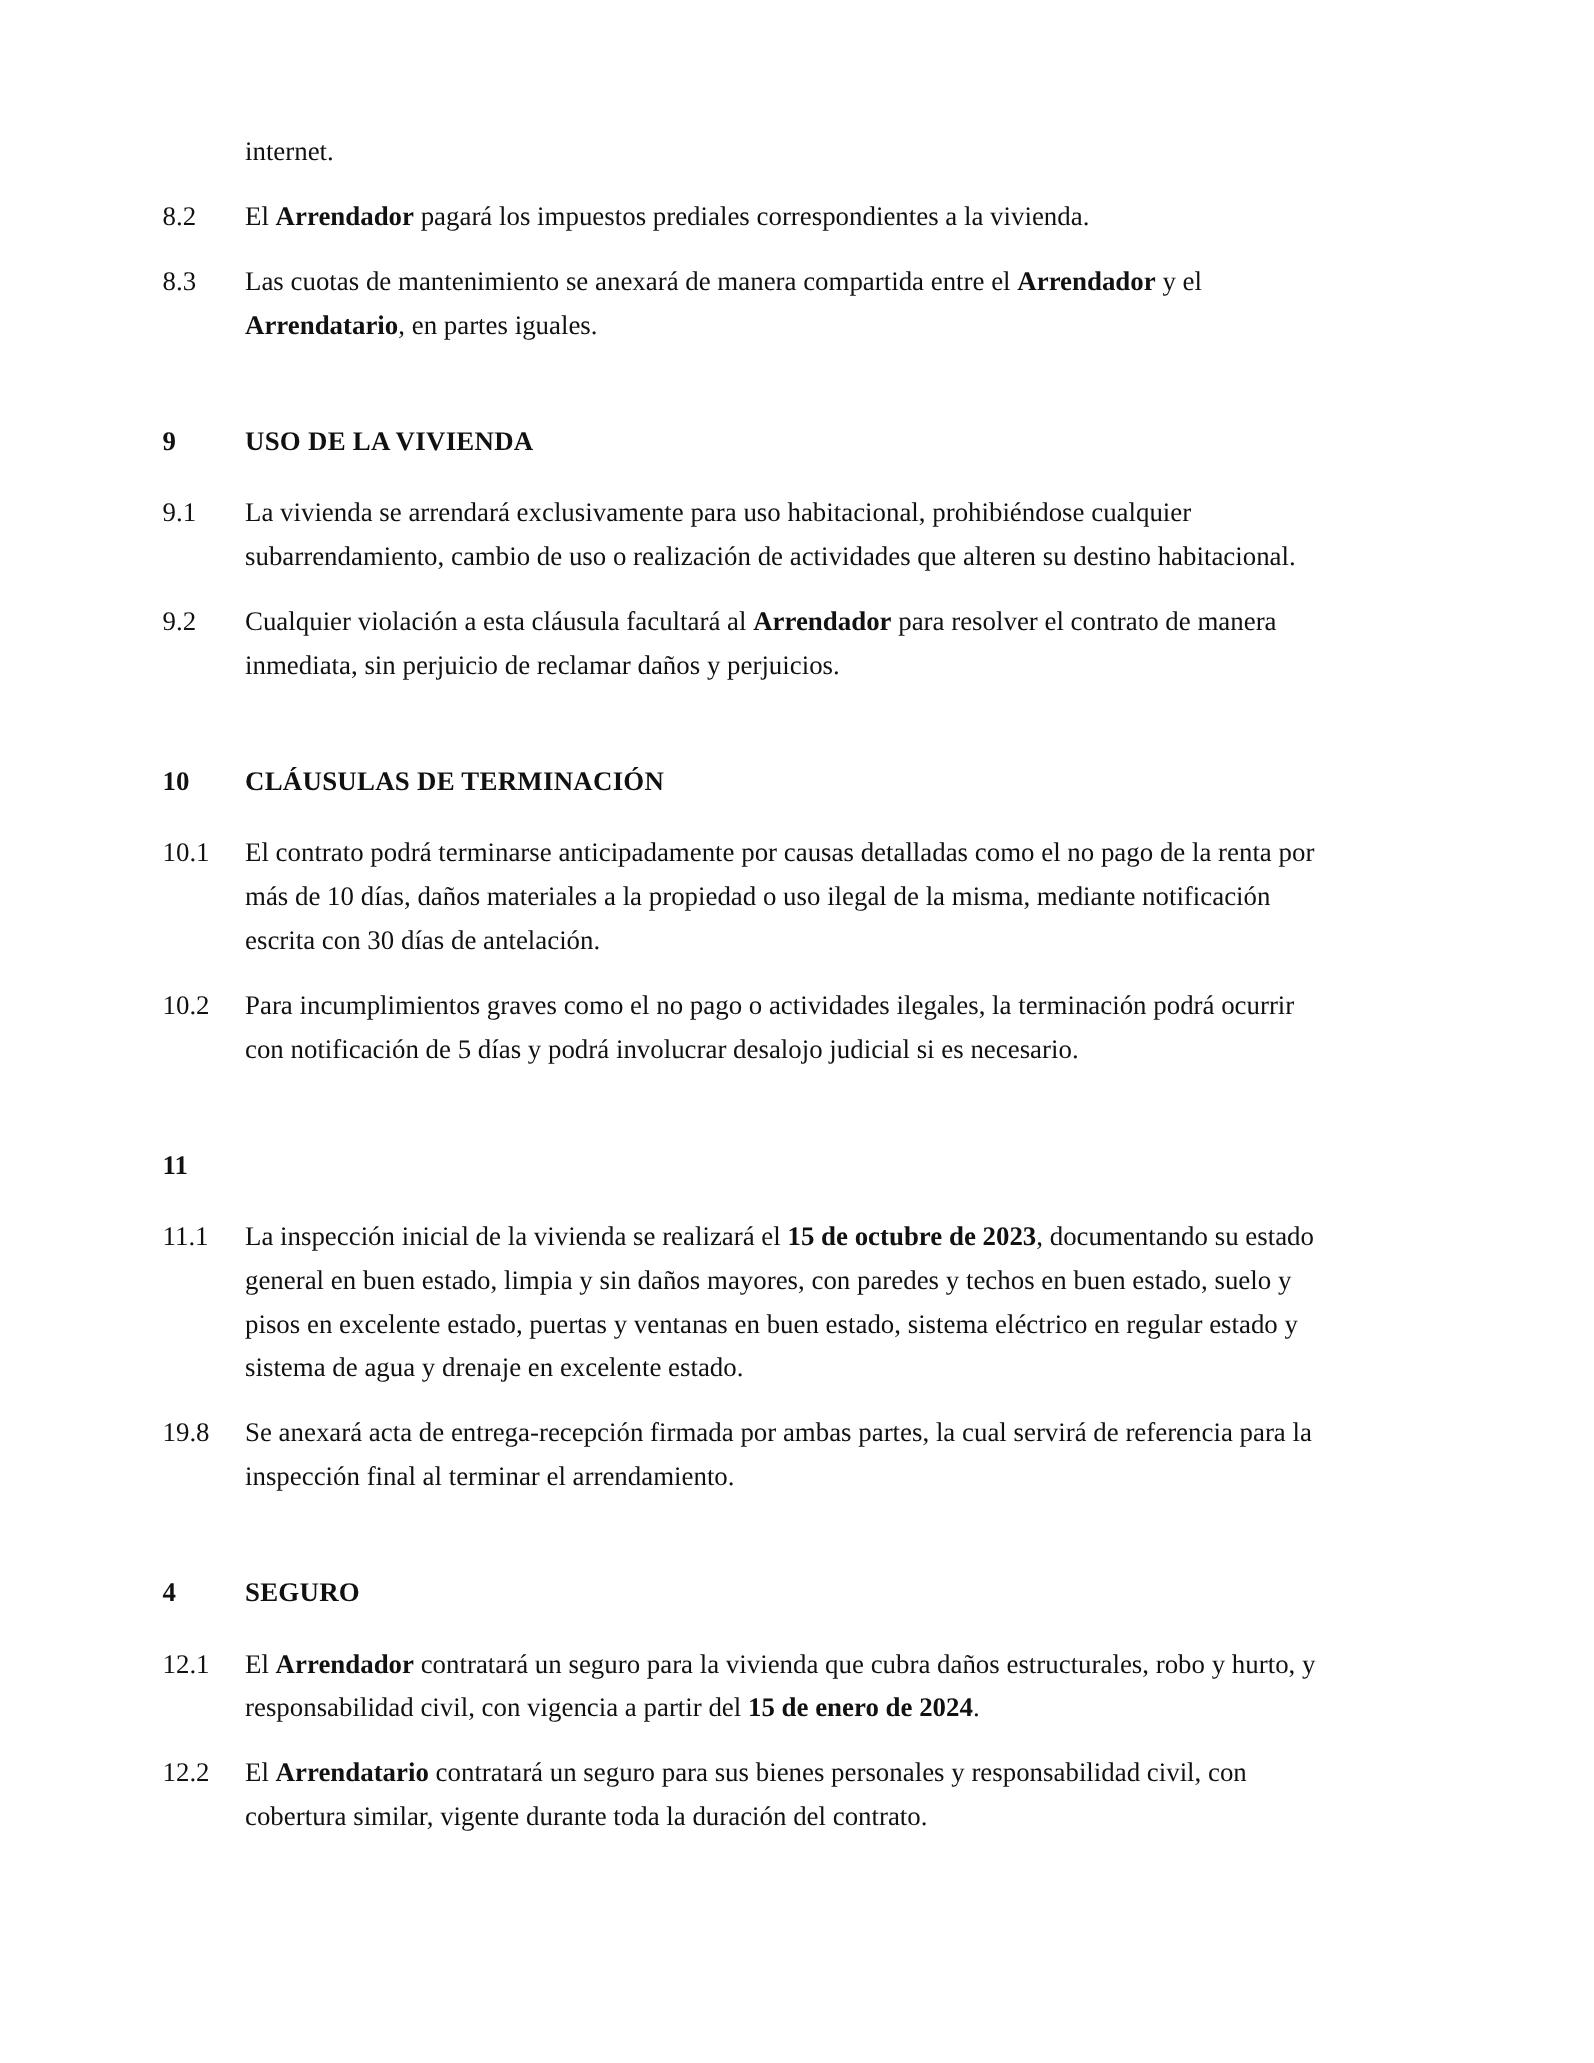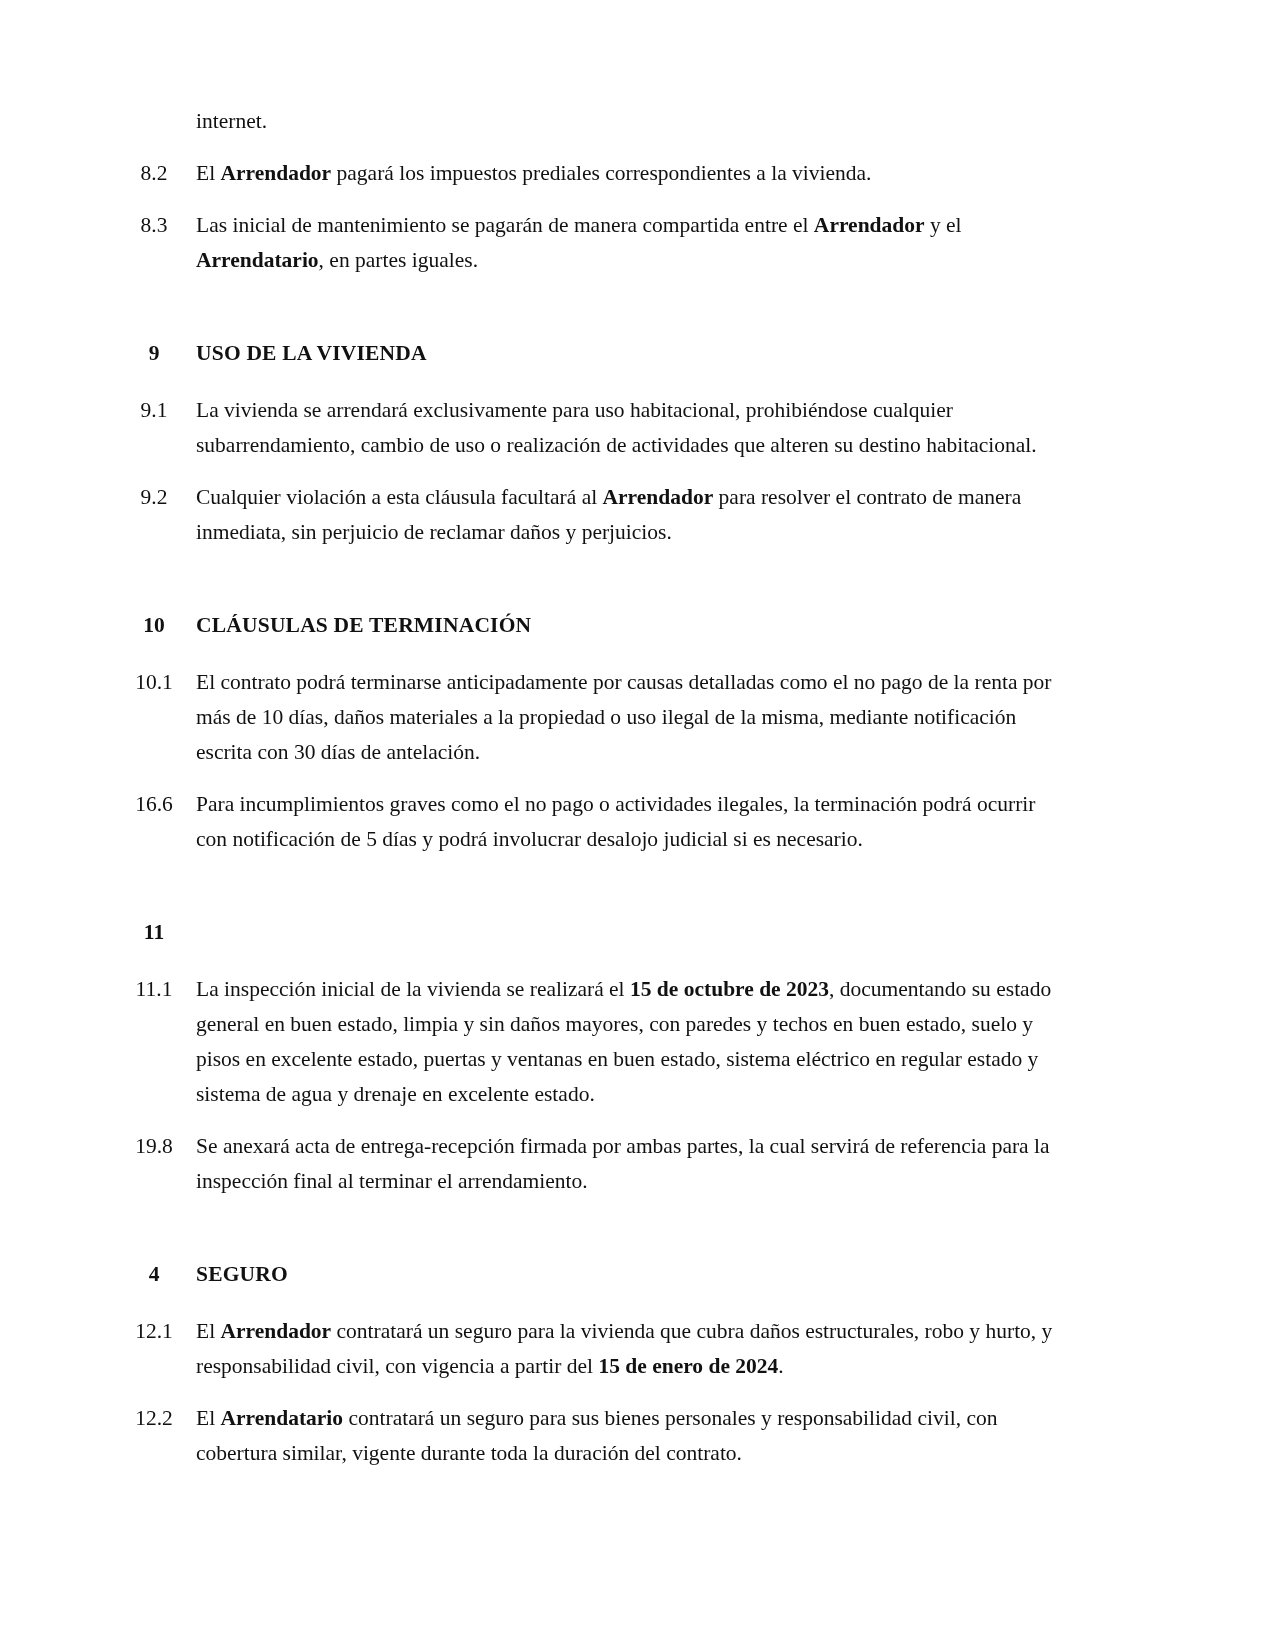--- a/index.html
+++ b/index.html
@@ -23,21 +23,21 @@
   }
 
   
   .row {
     display: flex;
     align-items: flex-start;
   }
   .num {
     width: 48px;
     flex: 0 0 48px;
-    text-align: center;
+    text-align: left;
     font-size: 21.5px;
     line-height: 35px;
     white-space: nowrap;
   }
   .body {
     margin-left: 18px;
     font-size: 21.5px;
     line-height: 35px;
     text-align: left;
     max-width: 872px;
@@ -75,21 +75,21 @@
       <div class="row clause cont">
         <div class="num"></div>
         <div class="body"><span>internet.</span></div>
       </div>
       <div class="row clause">
         <div class="num">8.2</div>
         <div class="body"><span>El </span><b>Arrendador</b><span> pagará los impuestos prediales correspondientes a la vivienda.</span></div>
       </div>
       <div class="row clause">
         <div class="num">8.3</div>
-        <div class="body"><span>Las inicial de mantenimiento se pagarán de manera compartida entre el </span><b>Arrendador</b><span> y el </span><b>Arrendatario</b><span>, en partes iguales.</span></div>
+        <div class="body"><span>Las cuotas de mantenimiento se anexará de manera compartida entre el </span><b>Arrendador</b><span> y el </span><b>Arrendatario</b><span>, en partes iguales.</span></div>
       </div>
       <div class="row section">
         <div class="num">9</div>
         <div class="body"><b>USO DE LA VIVIENDA</b></div>
       </div>
       <div class="row clause">
         <div class="num">9.1</div>
         <div class="body"><span>La vivienda se arrendará exclusivamente para uso habitacional, prohibiéndose cualquier subarrendamiento, cambio de uso o realización de actividades que alteren su destino habitacional.</span></div>
       </div>
       <div class="row clause">
@@ -98,21 +98,21 @@
       </div>
       <div class="row section">
         <div class="num">10</div>
         <div class="body"><b>CLÁUSULAS DE TERMINACIÓN</b></div>
       </div>
       <div class="row clause">
         <div class="num">10.1</div>
         <div class="body"><span>El contrato podrá terminarse anticipadamente por causas detalladas como el no pago de la renta por más de 10 días, daños materiales a la propiedad o uso ilegal de la misma, mediante notificación escrita con 30 días de antelación.</span></div>
       </div>
       <div class="row clause">
-        <div class="num">16.6</div>
+        <div class="num">10.2</div>
         <div class="body"><span>Para incumplimientos graves como el no pago o actividades ilegales, la terminación podrá ocurrir con notificación de 5 días y podrá involucrar desalojo judicial si es necesario.</span></div>
       </div>
       <div class="row section">
         <div class="num">11</div>
       </div>
       <div class="row clause">
         <div class="num">11.1</div>
         <div class="body"><span>La inspección inicial de la vivienda se realizará el </span><b>15 de octubre de 2023</b><span>, documentando su estado general en buen estado, limpia y sin daños mayores, con paredes y techos en buen estado, suelo y pisos en excelente estado, puertas y ventanas en buen estado, sistema eléctrico en regular estado y sistema de agua y drenaje en excelente estado.</span></div>
       </div>
       <div class="row clause">

